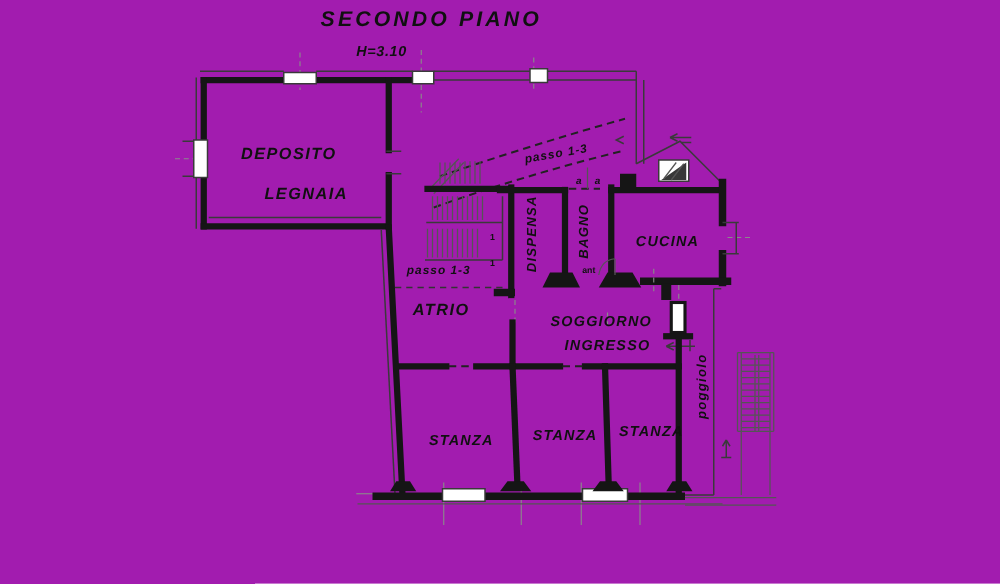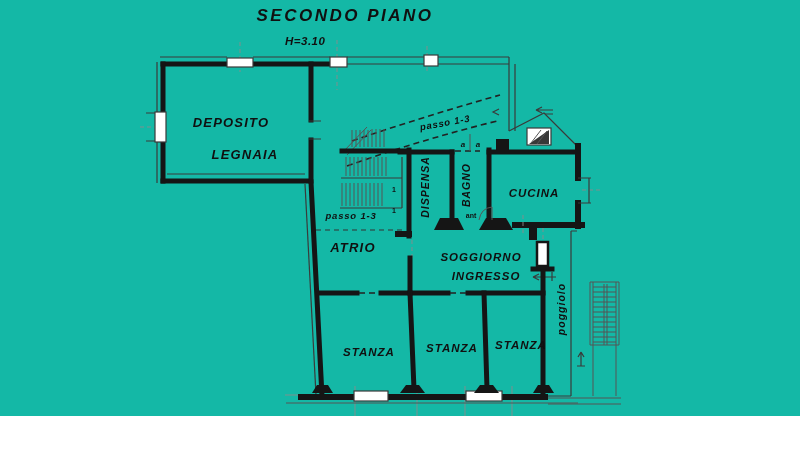--- a/index.html
+++ b/index.html
@@ -1,16 +1,16 @@
 <!DOCTYPE html>
 <html><head>
 <meta charset="utf-8">
 <style>
   html,body{margin:0;padding:0;background:#ffffff;}
-  .page{position:relative;width:800px;height:416px;background:#14b8a6;overflow:hidden;
+  .page{position:relative;width:800px;height:467px;background:#a21caf;overflow:hidden;
         font-family:"Liberation Sans", sans-serif;}
   svg{display:block;}
   text{fill:#101010;font-family:"Liberation Sans", sans-serif;font-style:italic;font-weight:bold;}
   .t-title{font-size:17px;letter-spacing:2.5px;}
   .t-sub{font-size:11.5px;letter-spacing:.5px;}
   .t-room{font-size:13px;letter-spacing:1.2px;}
   .t-room-s{font-size:11.5px;letter-spacing:1px;}
   .t-vert{font-size:10.5px;letter-spacing:1px;}
   .t-small{font-size:9.5px;letter-spacing:.8px;}
   .t-tiny{font-size:8px;}

